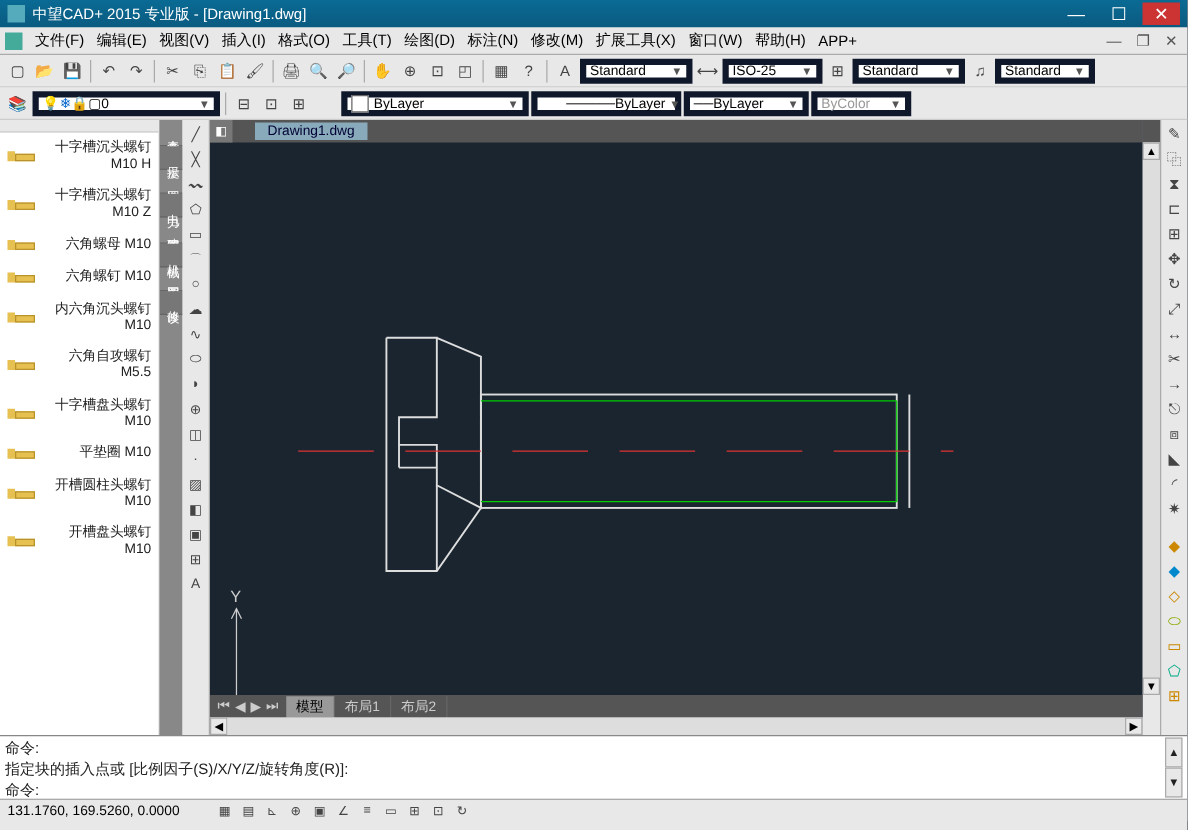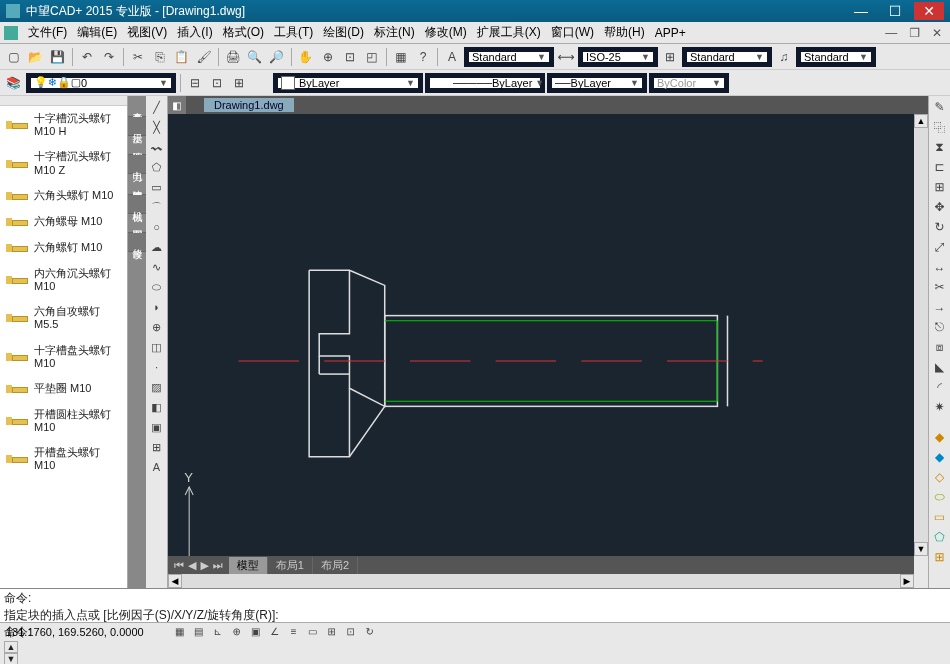--- a/index.html
+++ b/index.html
@@ -20,21 +20,21 @@
 .tb-sep { width: 1px; height: 18px; background: #aaa; margin: 0 2px;}
 .combo { height: 20px; border: 5px solid #0f172a; background: #fff; display: flex; align-items: center; padding: 0 3px; font-size: 11px; min-width: 0;}
 .combo .arrow { margin-left: auto; color: #555; font-size: 9px; padding-left:3px;}
 .main { display: flex; height: calc(664px - 22px - 22px - 26px - 26px - 42px - 18px - 16px); }
 .left-panel { width: 128px; background: #fff; border-right: 1px solid #aaa; overflow: hidden;}
 .lp-header { height: 10px; background: #e8e8e8; border-bottom: 1px solid #ccc;}
 .lp-item { display: flex; align-items: center; padding: 6px 6px; cursor: pointer; font-size: 11px; gap: 6px;}
 .lp-icon { width: 22px; height: 14px; flex-shrink: 0; position: relative;}
 .lp-icon::before { content: ""; position: absolute; left: 0; top: 3px; width: 6px; height: 8px; background: #e6c050;}
 .lp-icon::after { content: ""; position: absolute; left: 6px; top: 5px; width: 14px; height: 4px; background: #e6c050; border: 1px solid #b8932b;}
-.lp-text { flex:1; line-height: 1.2; color: #222;}
+.lp-text { flex:1; line-height: 1.2; color: #222; text-align: right;}
 .vtabbar { width: 18px; background: #888; display: flex; flex-direction: column; color: #fff; font-size: 10px; }
 .vtab { writing-mode: vertical-rl; text-orientation: upright; padding: 8px 2px; border-bottom: 1px solid #666; cursor: pointer; text-align: center; letter-spacing: 1px;}
 .vtab.dark { background: #777;}
 .draw-toolbar { width: 22px; background: #e8e8e8; border-right: 1px solid #aaa; display: flex; flex-direction: column; gap: 2px; padding: 2px 0; align-items: center;}
 .draw-toolbar .tb-btn { width: 18px; height: 18px; font-size: 11px;}
 .canvas-area { flex: 1; display: flex; flex-direction: column; background: #1a2530; position: relative;}
 .doc-tab { height: 18px; background: #555; display: flex; align-items: center;}
 .doc-tab-inner { background: #8ab; color: #003; padding: 1px 10px; font-size: 11px; margin-left: 18px;}
 .doc-tab-handle { width: 18px; height: 18px; background: #777; color:#fff; display:flex; align-items:center; justify-content:center; font-size:10px;}
 .canvas { flex: 1; position: relative; overflow: hidden;}
@@ -45,21 +45,21 @@
 .bottom-tabs .bt-tab { padding: 1px 8px; cursor: pointer; border-right: 1px solid #666;}
 .bottom-tabs .bt-tab.active { background: #999; color: #000;}
 .hscroll-area { height: 14px; background: #ddd; display: flex;}
 .hscroll-area .sc-btn { width: 14px; background: #e8e8e8; border: 1px solid #aaa; display:flex; align-items:center; justify-content:center; font-size:9px; cursor:pointer;}
 .hscroll-area .sc-track { flex: 1; background: #ddd;}
 .right-toolbar { width: 22px; background: #e8e8e8; border-left: 1px solid #aaa; display: flex; flex-direction: column; gap: 2px; padding: 2px 0; align-items: center;}
 .right-toolbar .tb-btn { width: 18px; height: 18px;}
 .vscroll { width: 14px; background: #ddd; display: flex; flex-direction: column;}
 .vscroll .sc-btn { height: 14px; background: #e8e8e8; border: 1px solid #aaa; display:flex; align-items:center; justify-content:center; font-size:9px; cursor:pointer;}
 .vscroll .sc-track { flex:1;}
-.cmdline { height: 34px; background: #fff; border-top: 1px solid #888; padding: 1px 4px; font-size: 12px; font-family: SimSun, monospace; color: #222; display:flex;flex-direction:column;}
+.cmdline { height: 51px; background: #fff; border-top: 1px solid #888; padding: 1px 4px; font-size: 12px; font-family: SimSun, monospace; color: #222; display:flex;}
 .cmdline-text { flex:1;}
 .cmdline-sc { display:flex; flex-direction:column; width:14px;}
 .cmdline-sc span { flex:1; border:1px solid #aaa; background:#e8e8e8; font-size:9px; display:flex; align-items:center; justify-content:center;}
 .statusbar { height: 18px; background: #e8e8e8; border-top: 1px solid #aaa; display: flex; align-items: center; padding: 0 6px; font-size: 11px; gap: 8px;}
 .statusbar .sb-icons { display: flex; gap: 3px; margin-left: 20px;}
 .statusbar .sb-icons .tb-btn { width: 16px; height: 14px; font-size: 10px;}
 .colorbox { width: 14px; height: 14px; background: #fff; border: 1px solid #666;}
 </style>
 </head>
 <body>
@@ -184,24 +184,20 @@
   <div class="left-panel">
     <div class="lp-header"></div>
     <div id="parts-list">
         <div class="lp-item">
           <div class="lp-icon"></div>
           <div class="lp-text">十字槽沉头螺钉 M10 H</div>
         </div>
         <div class="lp-item">
           <div class="lp-icon"></div>
           <div class="lp-text">十字槽沉头螺钉 M10 Z</div>
-        </div>
-        <div class="lp-item">
-          <div class="lp-icon"></div>
-          <div class="lp-text">六角头螺钉 M10</div>
         </div>
         <div class="lp-item">
           <div class="lp-icon"></div>
           <div class="lp-text">六角螺母 M10</div>
         </div>
         <div class="lp-item">
           <div class="lp-icon"></div>
           <div class="lp-text">六角螺钉 M10</div>
         </div>
         <div class="lp-item">

